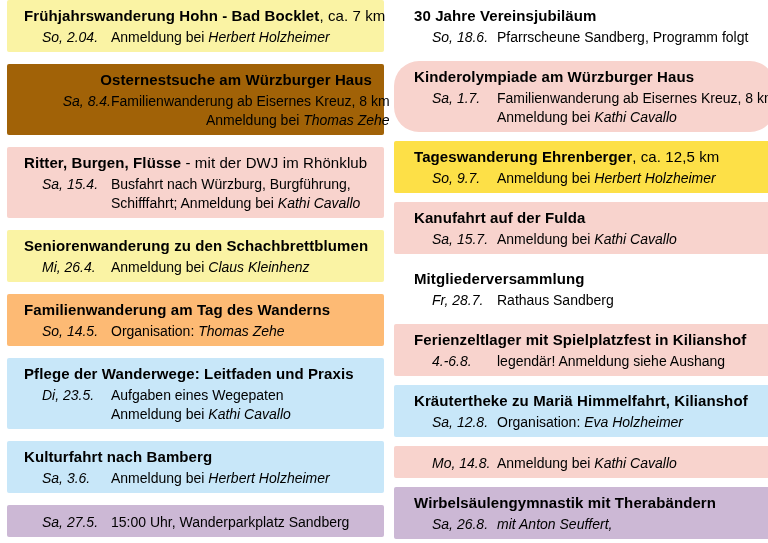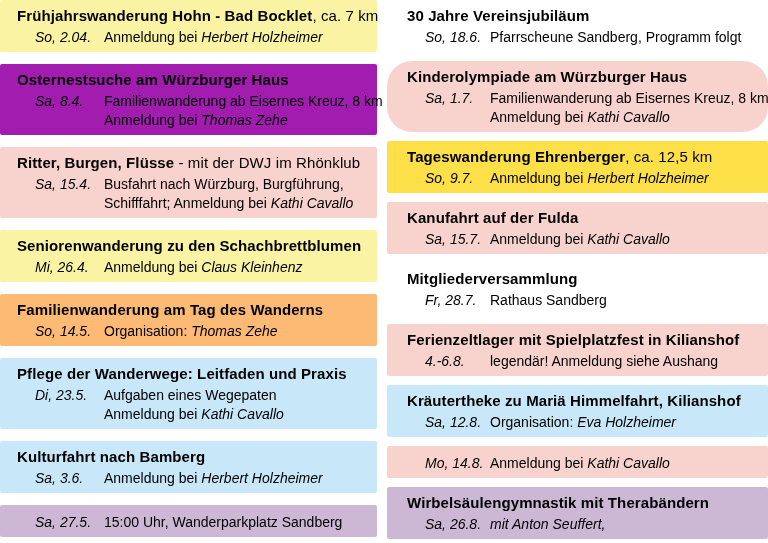--- a/index.html
+++ b/index.html
@@ -8,20 +8,21 @@
     background: #ffffff;
     font-family: "Liberation Sans", sans-serif;
     color: #000000;
   }
   .page {
     width: 768px;
     height: 543px;
     overflow: hidden;
     display: flex;
     box-sizing: border-box;
+    padding-left: 7px;
   }
   .col {
     display: flex;
     flex-direction: column;
     box-sizing: border-box;
   }
   .col-left {
     width: 377px;
     margin-right: 10px;
     gap: 12px;
@@ -83,21 +84,21 @@
   <div class="col col-left">
       <div class="card bg-yellow" style="background: rgb(250, 243, 164);">
         <div class="title"><b>Frühjahrswanderung Hohn - Bad Bocklet</b><span class="suffix">, ca. 7 km</span></div>
         <div class="row">
           <span class="date">So, 2.04.</span>
           <div class="details">
             <div class="line"><span>Anmeldung bei </span><span class="em">Herbert Holzheimer</span></div>
           </div>
         </div>
       </div>
-      <div class="card bg-pink" style="background: #a21caf;">
+      <div class="card bg-pink" style="background: #a16207; text-align: right;">
         <div class="title"><b>Osternestsuche am Würzburger Haus</b></div>
         <div class="row">
           <span class="date">Sa, 8.4.</span>
           <div class="details">
             <div class="line"><span>Familienwanderung ab Eisernes Kreuz, 8 km</span></div>
             <div class="line"><span>Anmeldung bei </span><span class="em">Thomas Zehe</span></div>
           </div>
         </div>
       </div>
       <div class="card bg-pink" style="background: rgb(248, 211, 205);">

